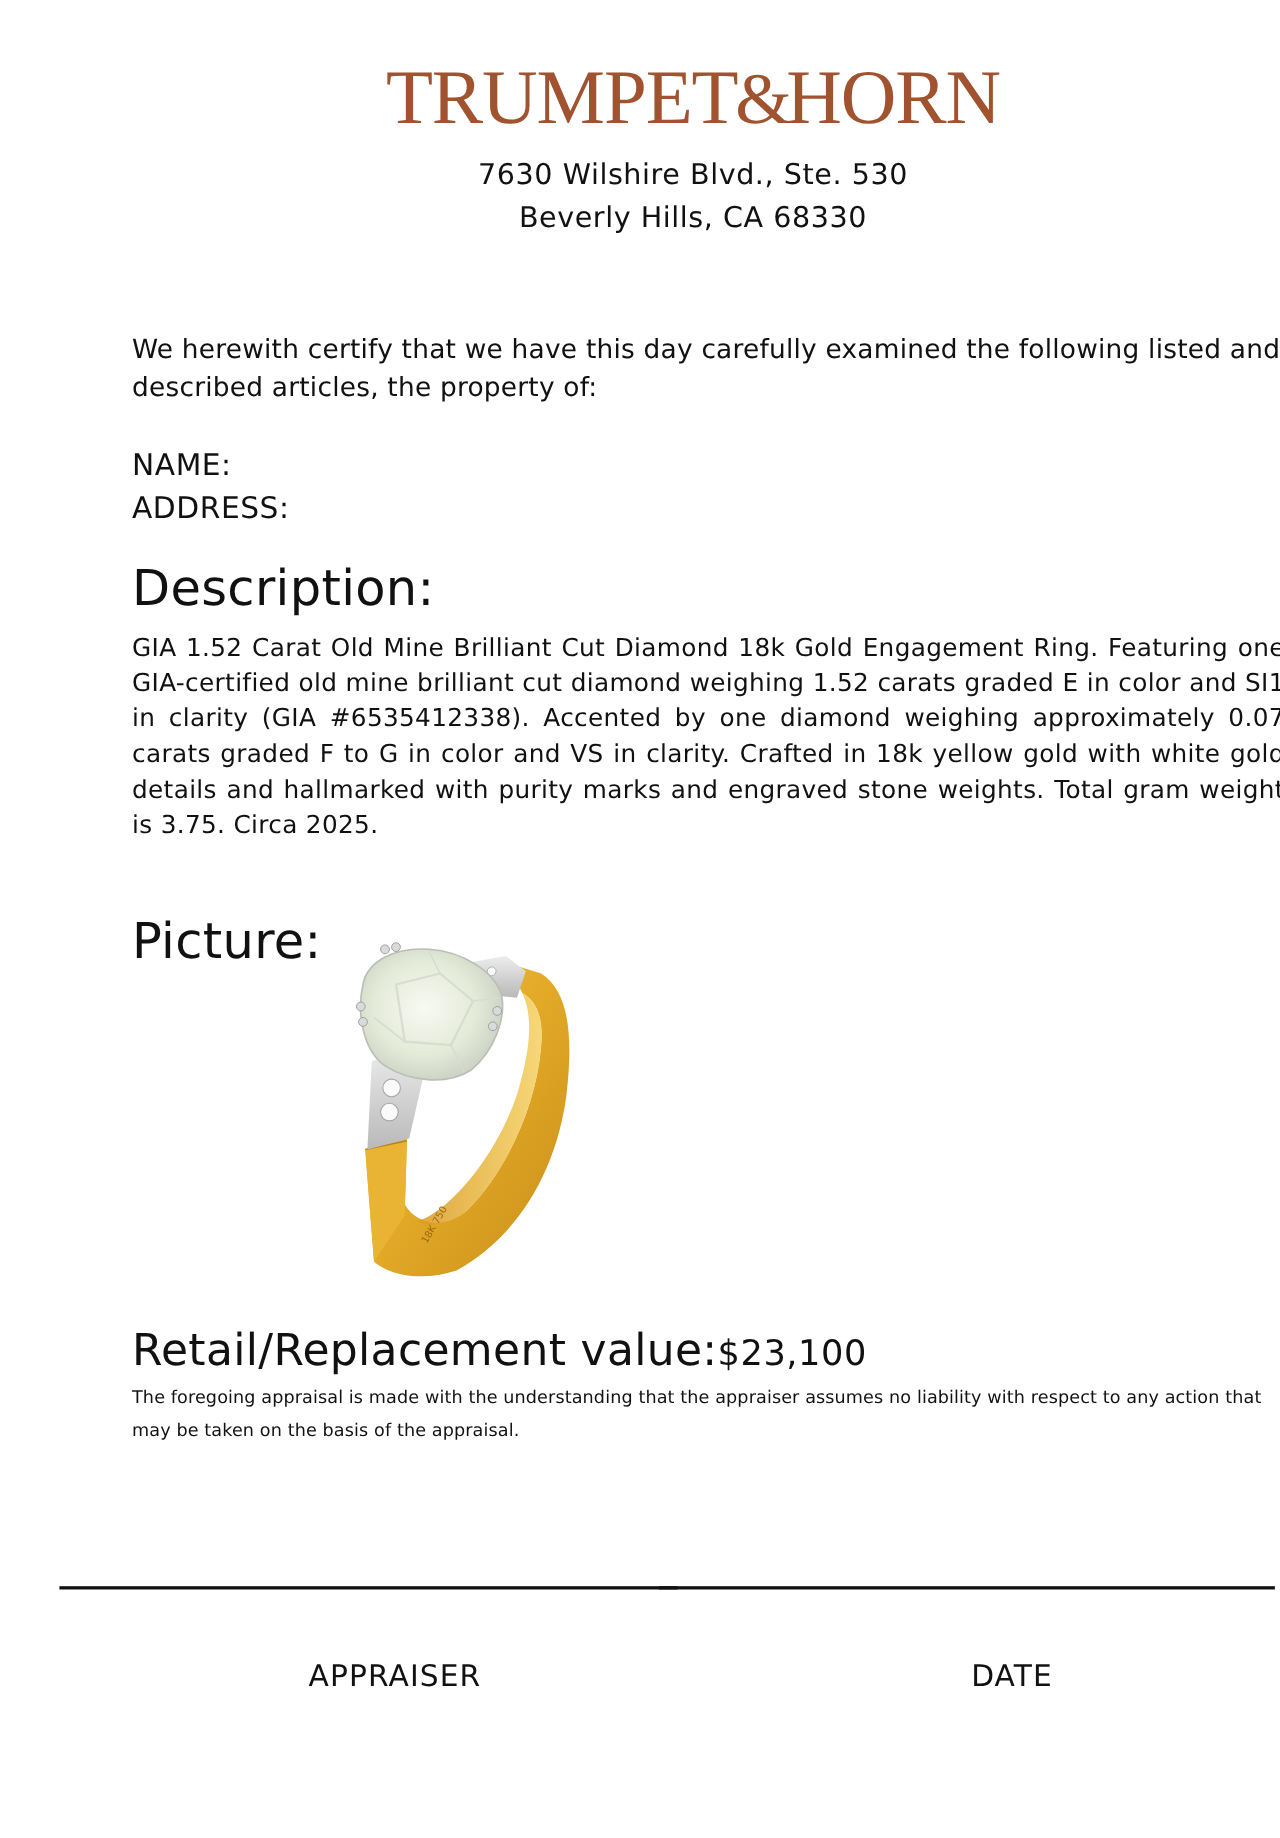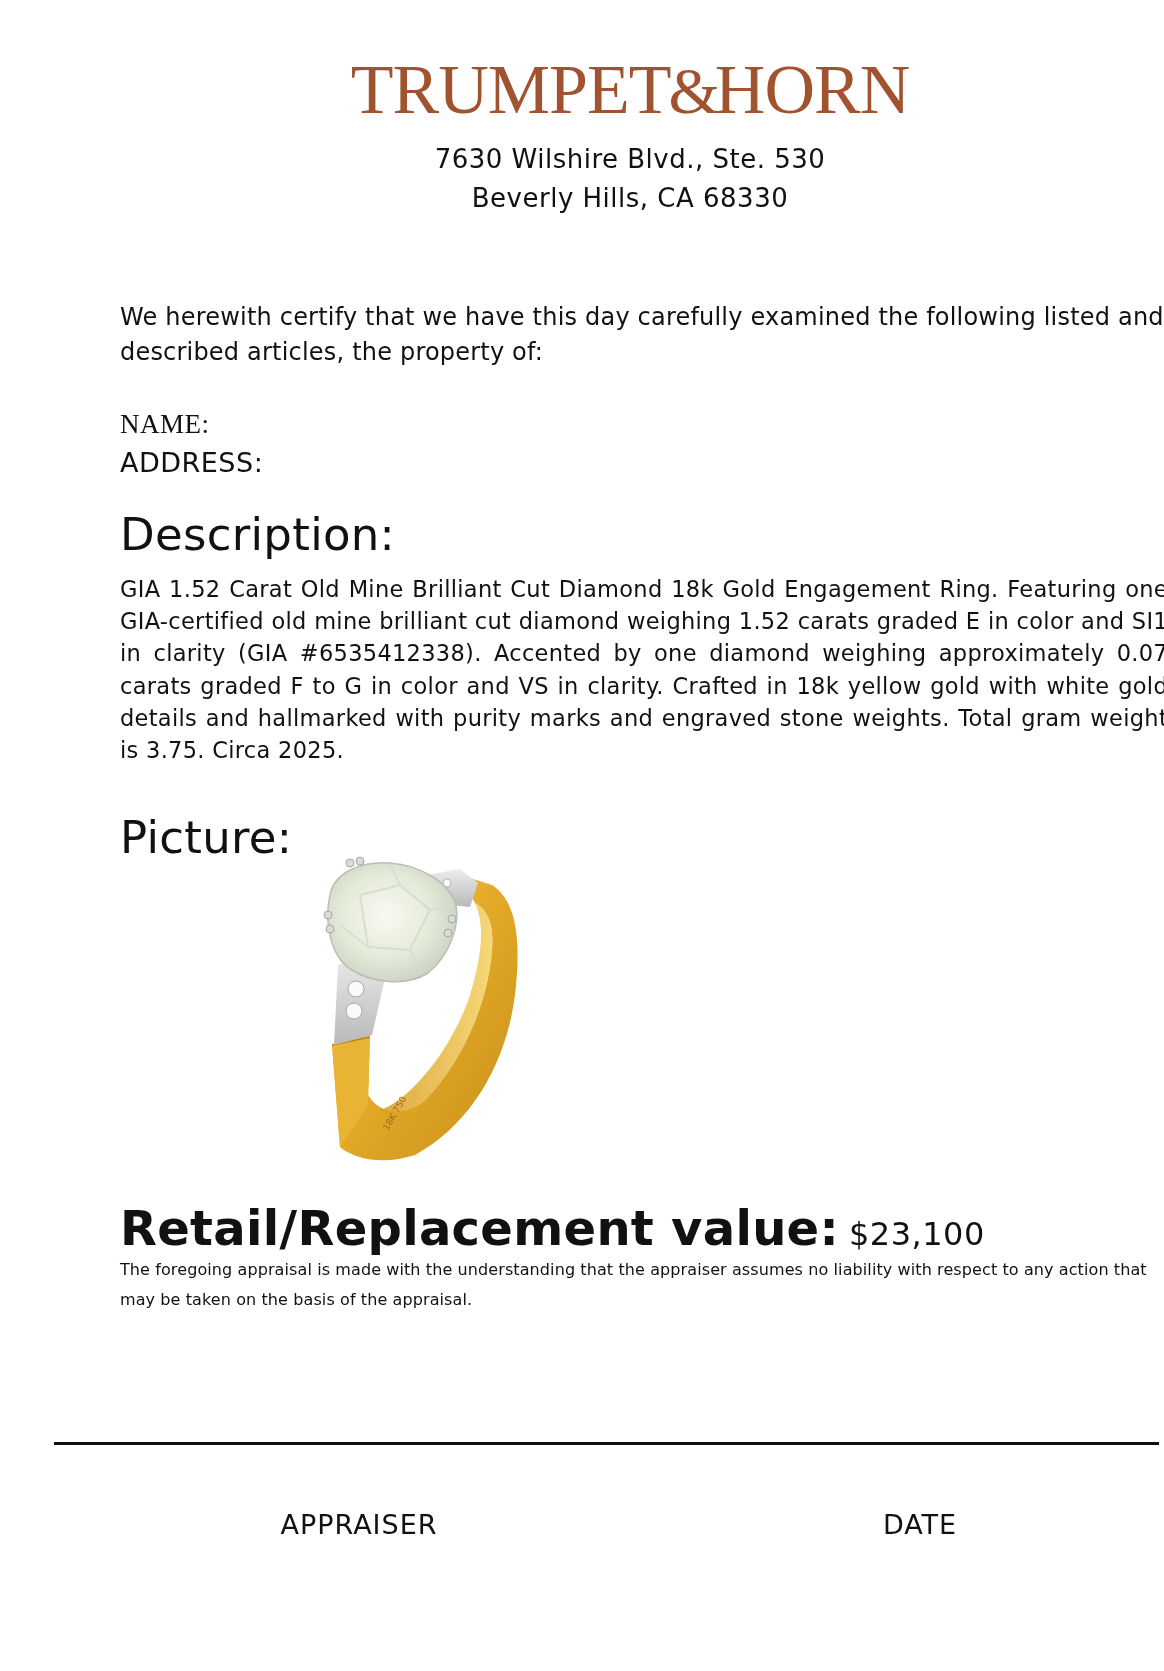--- a/index.html
+++ b/index.html
@@ -26,22 +26,22 @@
   }
   .field { left: 72px; font-size: 27px; line-height: 40px; letter-spacing: 0.5px; }
   .heading { left: 72px; font-size: 45px; line-height: 40px; letter-spacing: 0.3px; }
   .desc {
     left: 72px; width: 1048px; top: 573px;
     font-size: 22.5px; line-height: 32.2px; letter-spacing: 0.3px;
     text-align: justify;
   }
   .ring-wrap { left: 262px; top: 855px; width: 250px; height: 310px; }
   .value-row { left: 72px; top: 1202px; white-space: nowrap; }
-  .value-label { font-size: 48px; line-height: 52px; letter-spacing: 0.3px; font-weight: bold; }
-  .value-amount { font-size: 32px; line-height: 52px; margin-left: 10px; letter-spacing: 0.5px; }
+  .value-label { font-size: 40px; line-height: 52px; letter-spacing: 0.3px; }
+  .value-amount { font-size: 32px; line-height: 52px; letter-spacing: 0.5px; }
   .disclaimer {
     left: 72px; width: 1060px; top: 1255px;
     font-size: 16px; line-height: 30px; letter-spacing: 0.1px;
   }
   .sig-line { height: 3px; background: #111; top: 1442px; }
   .sig-label { top: 1478px; font-size: 27px; line-height: 34px; text-align: center; letter-spacing: 1px; margin-top: 30px; }
 </style>
 </head>
 <body>
 
@@ -49,27 +49,27 @@
   <span>TRUMPET</span><span class="amp">&amp;</span><span>HORN</span>
 </div>
 
 <div class="abs addr">
   <div>7630 Wilshire Blvd., Ste. 530</div>
   <div>Beverly Hills, CA 68330</div>
 </div>
 
 <div class="abs intro">We herewith certify that we have this day carefully examined the following listed and described articles, the property of:</div>
 
-<div class="abs field" style="top:404px;font-family:Liberation Serif, serif;">NAME:</div>
+<div class="abs field" style="top:404px;">NAME:</div>
 <div class="abs field" style="top:443px;">ADDRESS:</div>
 
 <div class="abs heading" style="top:515px;">Description:</div>
 <div class="abs desc">GIA 1.52 Carat Old Mine Brilliant Cut Diamond 18k Gold Engagement Ring. Featuring one GIA-certified old mine brilliant cut diamond weighing 1.52 carats graded E in color and SI1 in clarity (GIA #6535412338). Accented by one diamond weighing approximately 0.07 carats graded F to G in color and VS in clarity. Crafted in 18k yellow gold with white gold details and hallmarked with purity marks and engraved stone weights. Total gram weight is 3.75. Circa 2025.</div>
 
-<div class="abs heading" style="top:818px;">Picture:</div>
+<div class="abs heading" style="top:836px;">Picture:</div>
 <div class="abs ring-wrap" role="img" aria-label="18k yellow gold engagement ring with old mine cut diamond and white gold shoulders">
   <svg width="250" height="310" viewBox="0 0 250 310" xmlns="http://www.w3.org/2000/svg">
     <defs>
       <linearGradient id="gold" x1="0" y1="0" x2="1" y2="1">
         <stop offset="0" stop-color="#F3C94A"></stop>
         <stop offset="0.5" stop-color="#E2A826"></stop>
         <stop offset="1" stop-color="#C98E1A"></stop>
       </linearGradient>
       <linearGradient id="goldIn" x1="0" y1="0" x2="1" y2="0">
         <stop offset="0" stop-color="#D99A1E"></stop>

